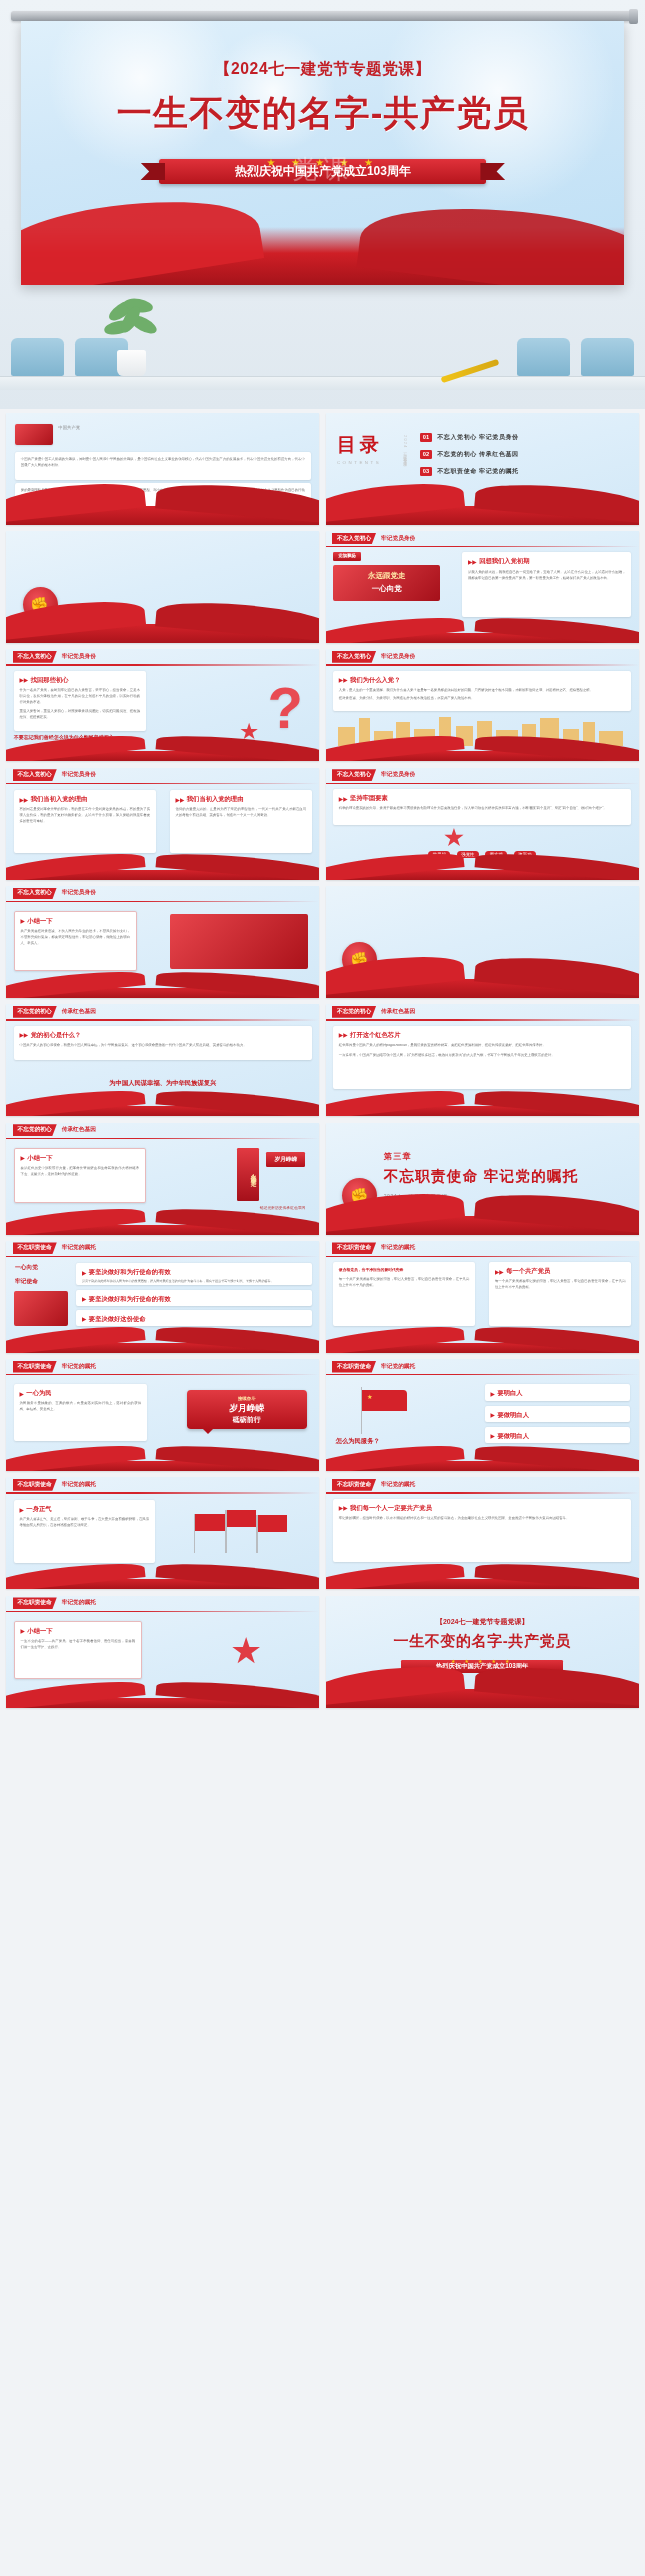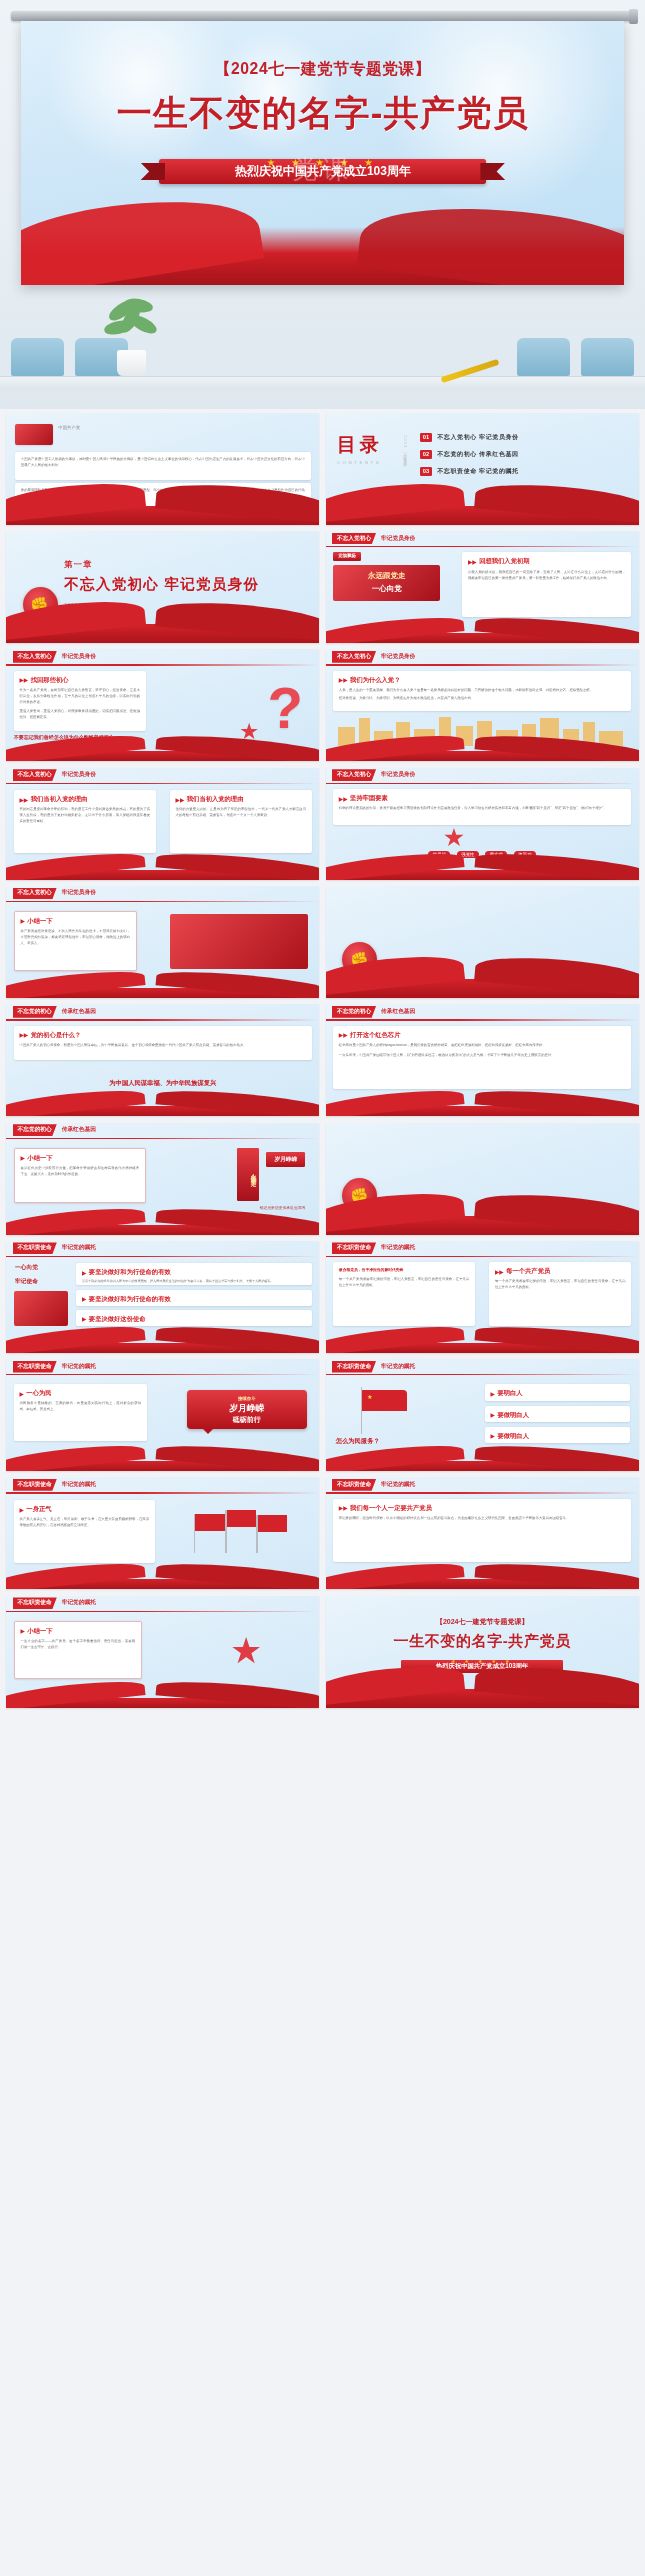--- a/index.html
+++ b/index.html
@@ -344,25 +344,20 @@
       </div>
       <div class="toc-item">
         <span class="toc-num">03</span>
         <span class="toc-txt">不忘职责使命    牢记党的嘱托</span>
       </div>
     </div>
     <div class="wave"></div>
   </div>
 
   <div class="slide chapter">
-    <div style="position:absolute;left:58px;top:28px;">
-      <div class="num">第一章</div>
-      <div class="ttl">不忘入党初心    牢记党员身份</div>
-      <div class="sub">2024七一建党节专题党课</div>
-    </div>
     <div class="emblem">✊</div>
     <div class="wave"></div>
   </div>
 
   <div class="slide">
     <div class="s-head">
       <span class="tag">不忘入党初心</span>
       <span class="tag2">牢记党员身份</span>
     </div>
     <div class="head-underline"></div>
@@ -551,20 +546,25 @@
       </div>
       <div class="body-txt">要从红色历史中汲取前行力量，把革命先辈用鲜血和生命铸就的伟大精神继承下去、发扬光大，走好新时代的长征路。</div>
     </div>
     <div class="vert-banner" style="right:60px;top:25px;height:53px;">永远跟党走</div>
     <div class="bnr" style="position:absolute;right:14px;top:29px;width:39px;height:15px;font-size:5.7px;line-height:15px;">岁月峥嵘</div>
     <div style="position:absolute;right:14px;bottom:25px;font-size:3.8px;color:#b33;">铭记光辉历史传承红色基因</div>
     <div class="wave wave-thin"></div>
   </div>
 
   <div class="slide chapter">
+    <div style="position:absolute;left:58px;top:28px;">
+      <div class="num">第三章</div>
+      <div class="ttl">不忘职责使命    牢记党的嘱托</div>
+      <div class="sub">2024七一建党节专题党课</div>
+    </div>
     <div class="emblem">✊</div>
     <div class="wave"></div>
   </div>
 
   <div class="slide">
     <div class="s-head">
       <span class="tag">不忘职责使命</span>
       <span class="tag2">牢记党的嘱托</span>
     </div>
     <div class="head-underline"></div>

